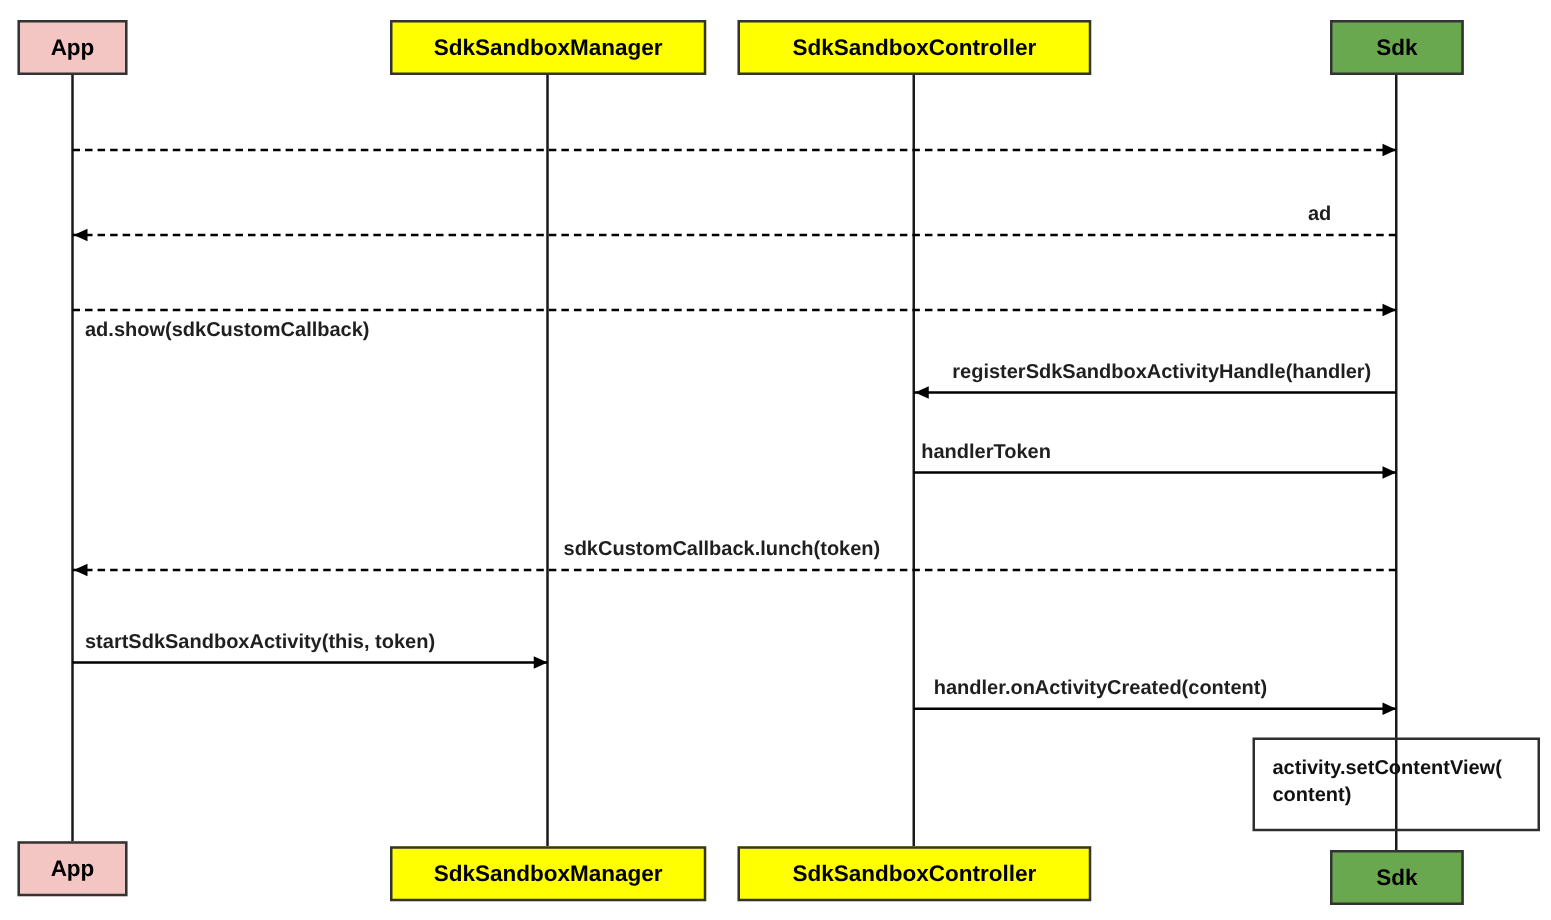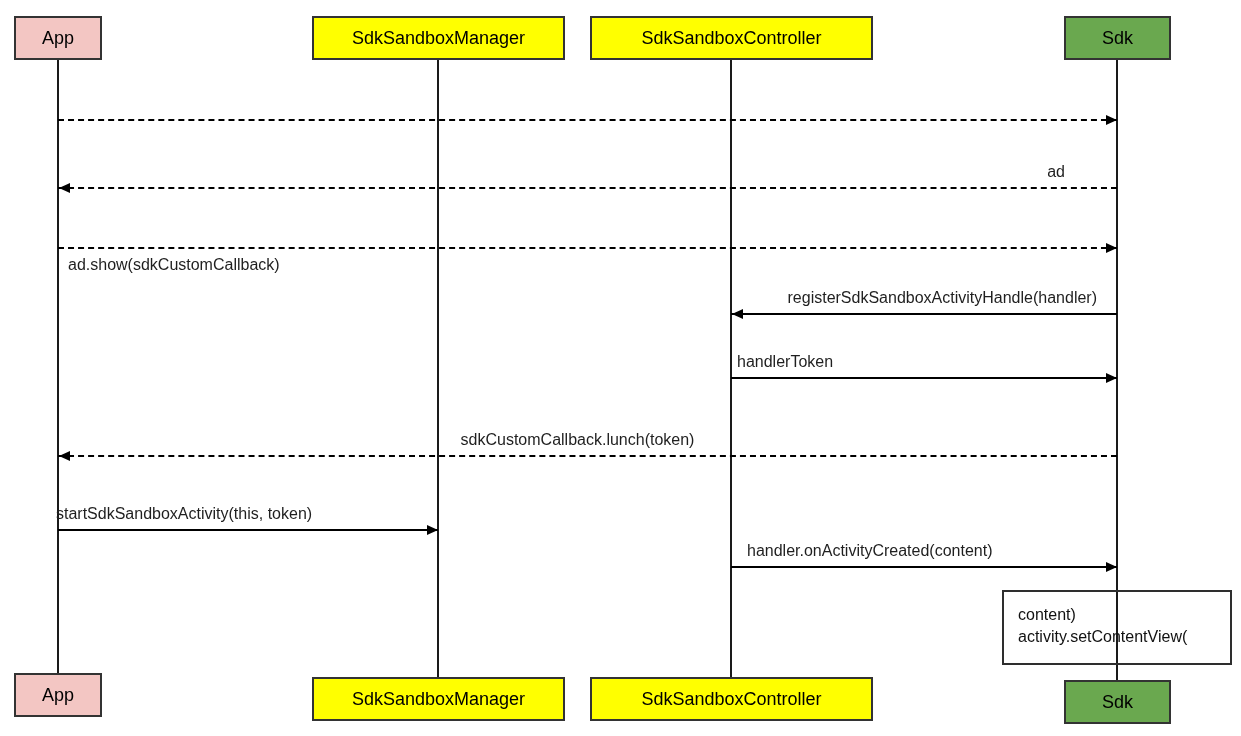--- a/index.html
+++ b/index.html
@@ -7,20 +7,21 @@
     padding: 0;
     background: #ffffff;
   }
   .stage {
     position: relative;
     width: 1241px;
     height: 736px;
     background: #ffffff;
     font-family: "Liberation Sans", sans-serif;
     overflow: hidden;
+    font-weight: bold;
   }
   .lifeline {
     position: absolute;
     width: 2px;
     background: #1a1a1a;
   }
   .actor-box {
     position: absolute;
     box-sizing: border-box;
     border: 2px solid #333333;
@@ -118,21 +119,21 @@
     <div class="arrowhead left" style="top: 309px; left: 732px;"></div>
     <div class="msg-label" style="top: 288px; left: 731px; width: 366px; text-align: right;">registerSdkSandboxActivityHandle(handler)</div>
     <div class="msg-line solid" style="left: 731px; top: 377px; width: 386px;"></div>
     <div class="arrowhead right" style="top: 373px; left: 1106px;"></div>
     <div class="msg-label" style="top: 352px; left: 737px;">handlerToken</div>
     <div class="msg-line dashed" style="left: 58px; top: 455px; width: 1059px;"></div>
     <div class="arrowhead left" style="top: 451px; left: 59px;"></div>
     <div class="msg-label" style="top: 430px; left: 58px; width: 1039px; text-align: center;">sdkCustomCallback.lunch(token)</div>
     <div class="msg-line solid" style="left: 58px; top: 529px; width: 380px;"></div>
     <div class="arrowhead right" style="top: 525px; left: 427px;"></div>
-    <div class="msg-label" style="top: 504px; left: 56px;">startSdkSandboxActivity(this, token)</div>
+    <div class="msg-label" style="top: 504px; left: 68px;">startSdkSandboxActivity(this, token)</div>
     <div class="msg-line solid" style="left: 731px; top: 566px; width: 386px;"></div>
     <div class="arrowhead right" style="top: 562px; left: 1106px;"></div>
     <div class="msg-label" style="top: 541px; left: 747px;">handler.onActivityCreated(content)</div>
     <div class="note-box" style="left: 1002px; top: 590px; width: 230px; height: 75px;">
+      <div class="note-line">activity.setContentView(</div>
       <div class="note-line">content)</div>
-      <div class="note-line">activity.setContentView(</div>
     </div>
   </div>
 
 </body></html>

